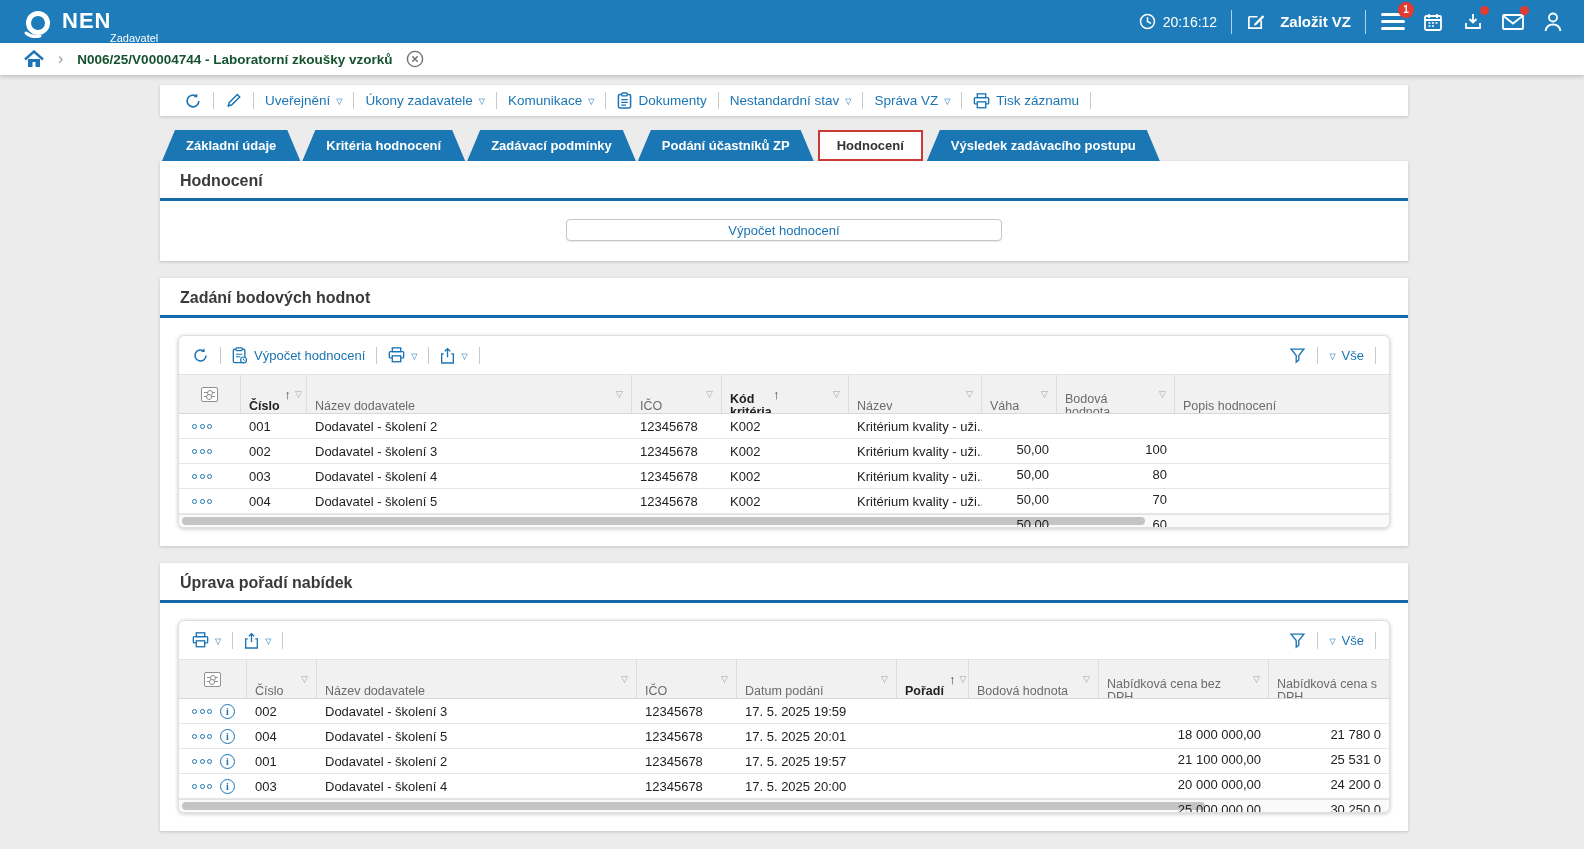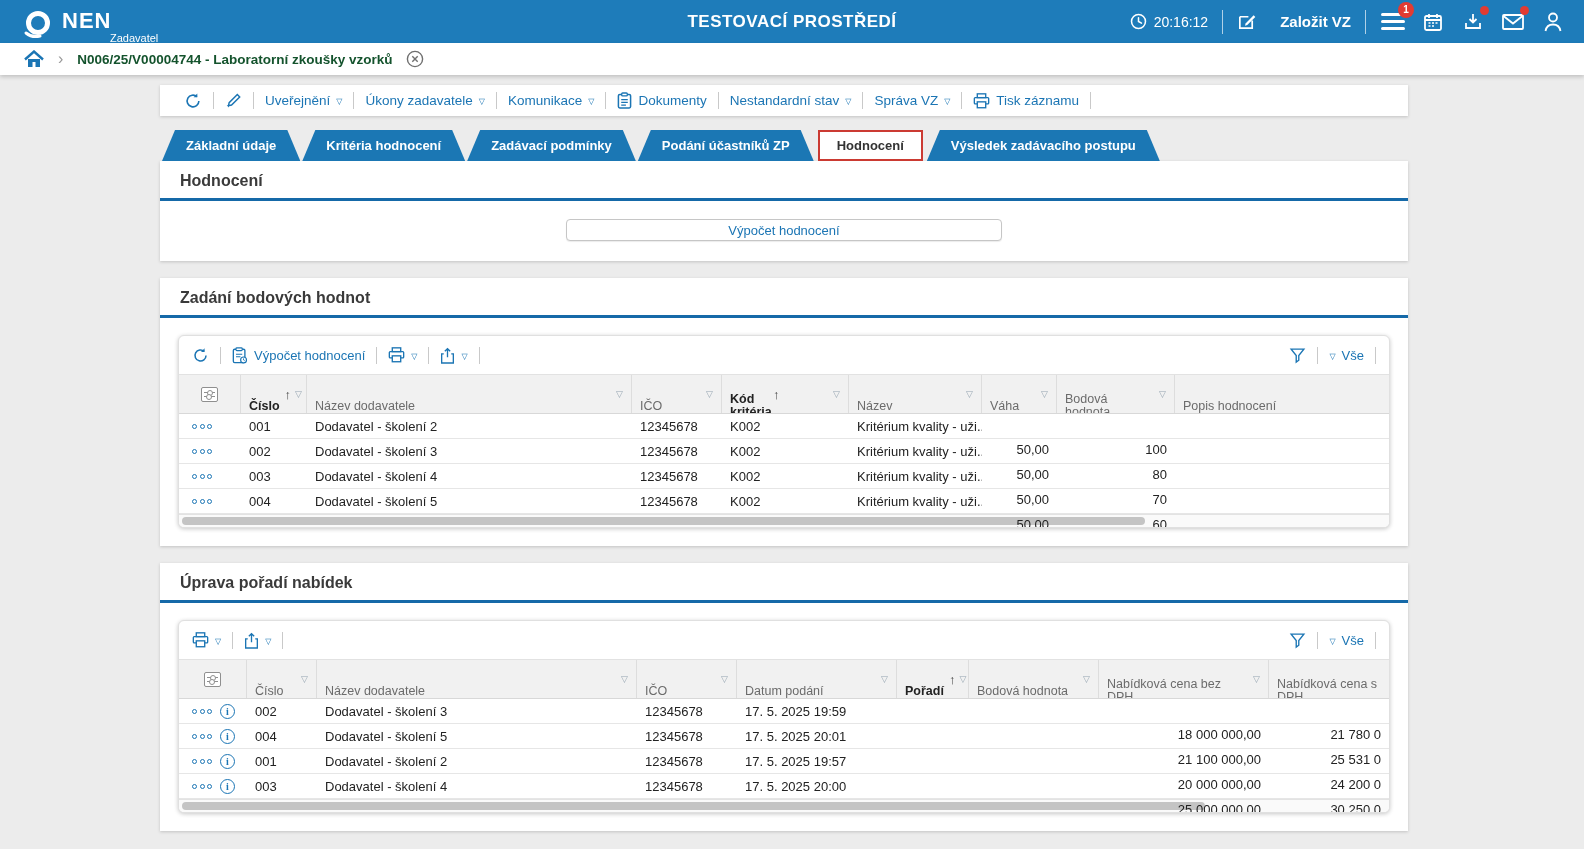--- a/index.html
+++ b/index.html
@@ -20,21 +20,21 @@
   .brand-text{ line-height:1; position:relative; top:6px;}
   .brand-name{ font-size:22px; font-weight:bold; letter-spacing:1px; }
   .brand-sub{ font-size:11px; display:block; margin-left:48px; margin-top:1px; }
   .env-title{
     position:absolute; left:0; right:0; text-align:center;
     font-size:17px; font-weight:bold; letter-spacing:.5px; pointer-events:none;
   }
   .top-right{ margin-left:auto; display:flex; align-items:center; gap:14px; z-index:2; }
   .clock-wrap{ display:flex; align-items:center; gap:7px; font-size:14px; }
   .vdiv{ width:1px; height:24px; background:rgba(255,255,255,.65); }
-  .create-vz{ display:flex; align-items:center; gap:24px; background:none; border:none; color:#fff;
+  .create-vz{ display:flex; align-items:center; gap:15px; background:none; border:none; color:#fff;
     font-family:inherit; font-size:15px; font-weight:bold; cursor:pointer; }
   .icon-btn{ position:relative; display:inline-flex; align-items:center; justify-content:center;
     width:26px; height:26px; cursor:pointer; }
   .badge{
     position:absolute; top:-7px; right:-8px; min-width:16px; height:16px; border-radius:8px;
     background:#e23b32; color:#fff; font-size:10px; font-weight:bold;
     display:flex; align-items:center; justify-content:center; padding:0 4px;
   }
   .dot{ position:absolute; top:-3px; right:-3px; width:9px; height:9px; border-radius:50%; background:#e23b32; }
   
@@ -129,21 +129,20 @@
   <div class="brand">
     <svg width="32" height="32" viewBox="0 0 32 32">
       <circle cx="16" cy="15" r="9.5" fill="none" stroke="#fff" stroke-width="5"></circle>
       <path d="M4 25 q6 5 14 3" fill="none" stroke="#fff" stroke-width="3" stroke-linecap="round"></path>
     </svg>
     <div class="brand-text">
       <span class="brand-name">NEN</span>
       <span class="brand-sub">Zadavatel</span>
     </div>
   </div>
-  <div class="env-title">TESTOVACÍ PROSTŘEDÍ</div>
   <div class="top-right">
     <span class="clock-wrap">
       <svg width="17" height="17" viewBox="0 0 20 20">
         <circle cx="10" cy="10" r="8.2" fill="none" stroke="#fff" stroke-width="1.8"></circle>
         <path d="M10 5.5V10l3.5 2" fill="none" stroke="#fff" stroke-width="1.8" stroke-linecap="round"></path>
       </svg>
       <span>20:16:12</span>
     </span>
     <span class="vdiv"></span>
     <button class="create-vz">

